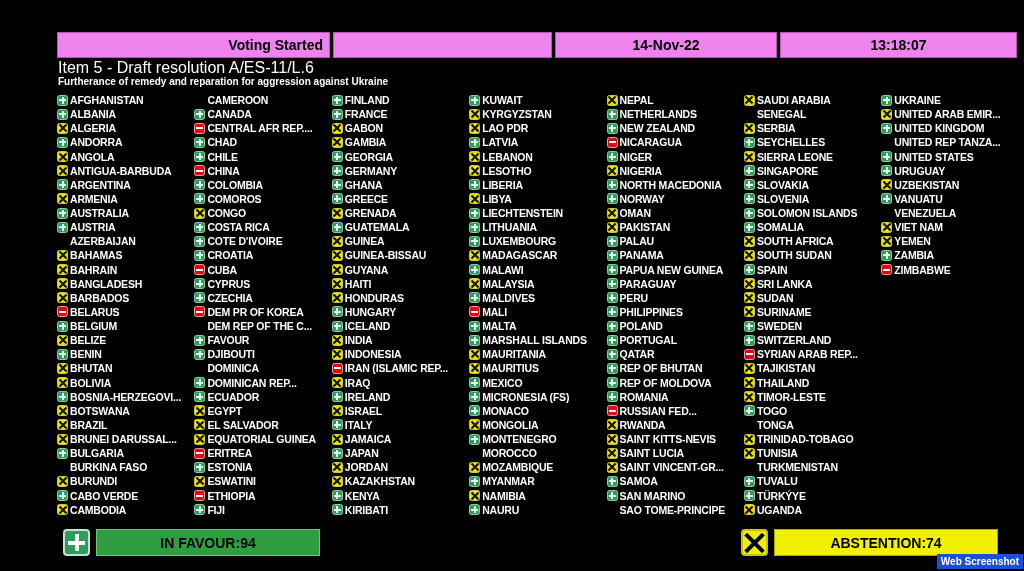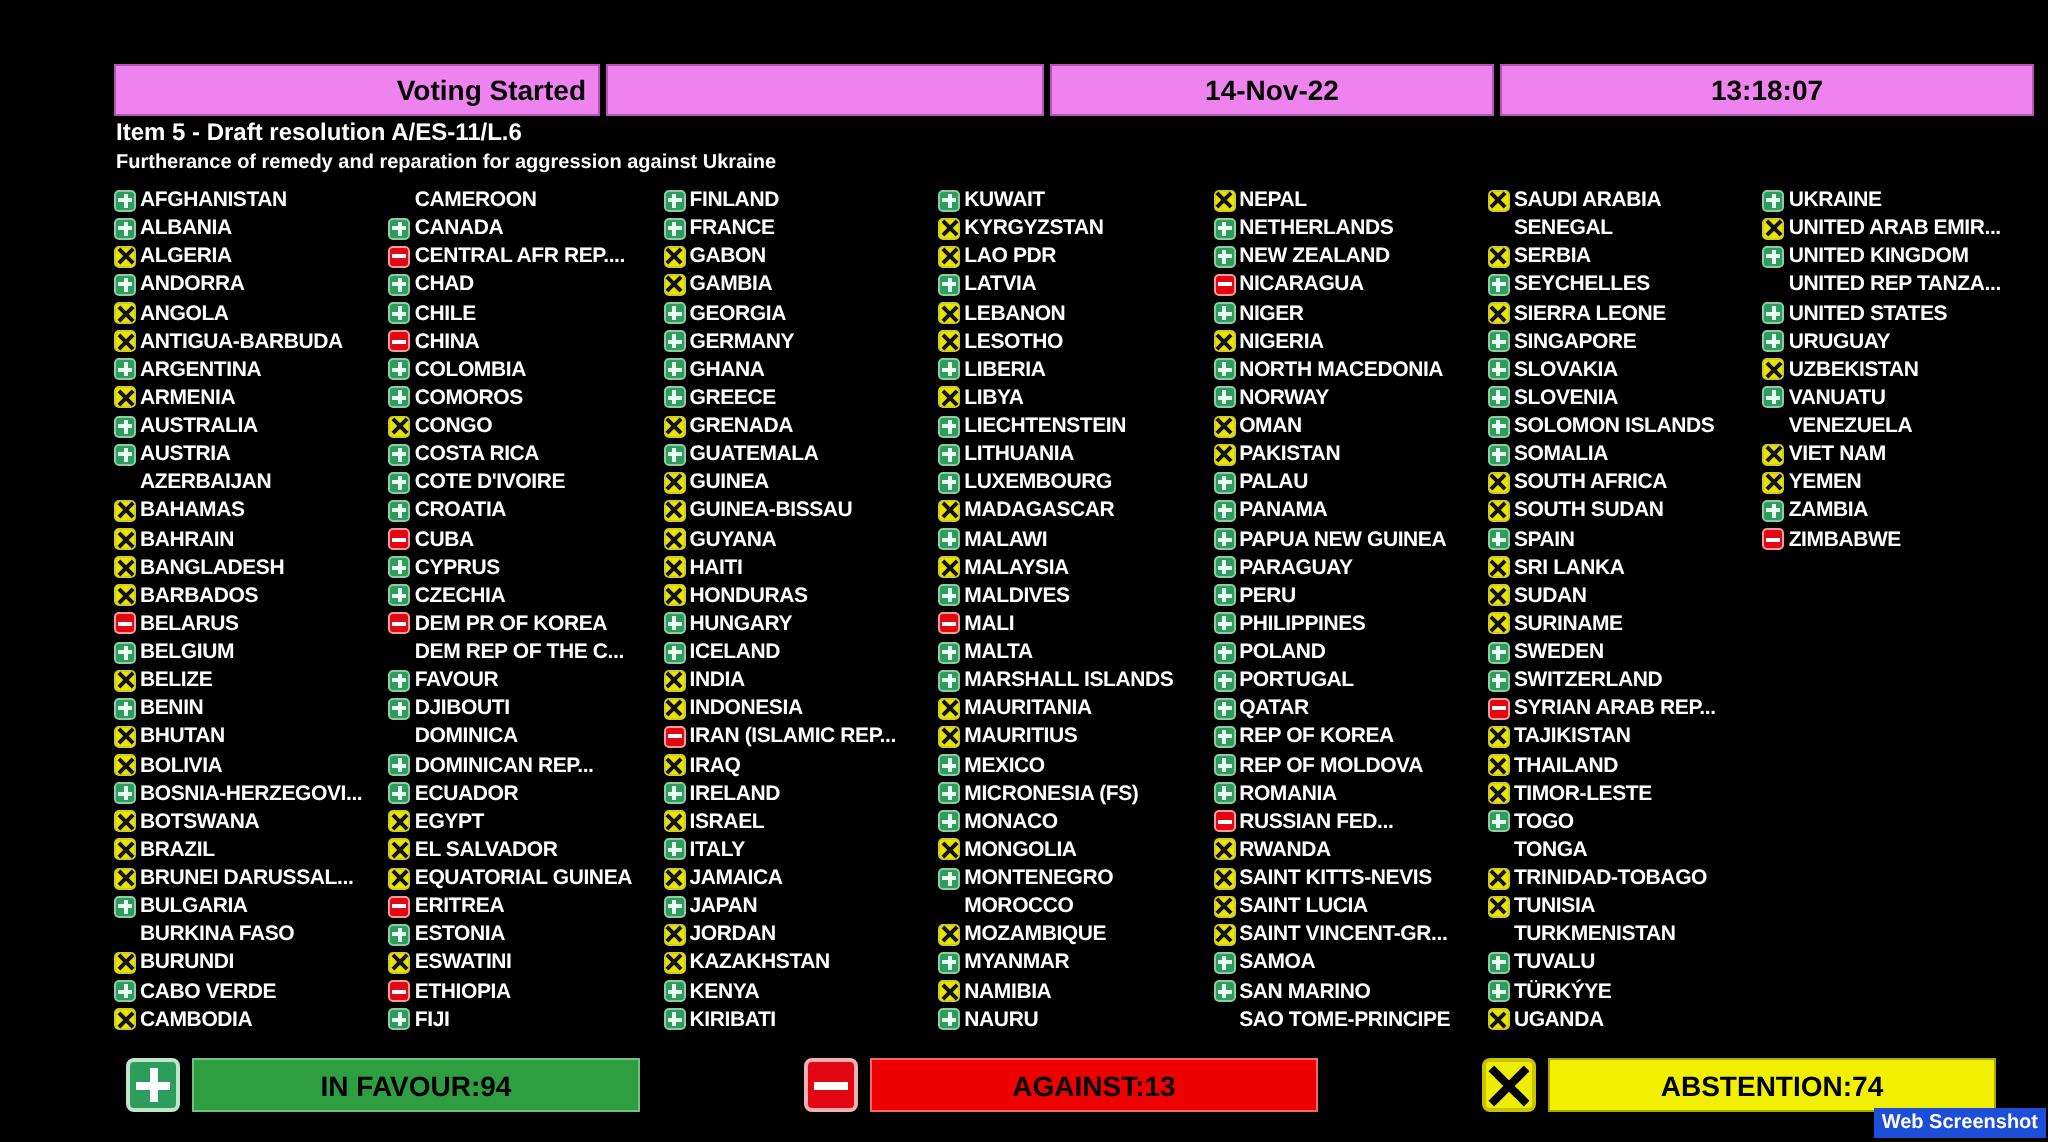--- a/index.html
+++ b/index.html
@@ -2,26 +2,26 @@
 <html><head>
 <meta charset="utf-8">
 <style>
   html,body{margin:0;padding:0;background:#000;}
   .screen{position:relative;width:1024px;height:571px;background:#000;overflow:hidden;
           font-family:"Liberation Sans",sans-serif;}
   
   .topbar{position:absolute;left:57px;top:32px;width:960px;height:26px;display:flex;gap:3px;}
   .topcell{background:#EE82EE;color:#000;font-weight:bold;font-size:14px;display:flex;
            align-items:center;border:1px solid #b455b4;box-sizing:border-box;}
-  .topcell.c1{width:243px;justify-content:flex-end;padding-right:6px;}
+  .topcell.c1{width:273px;justify-content:flex-end;padding-right:6px;}
   .topcell.c2{width:219px;}
   .topcell.c3{width:222px;justify-content:center;}
   .topcell.c4{flex:1;justify-content:center;}
   
-  .title1{position:absolute;left:58px;top:59px;color:#fff;font-weight:bold;font-size:12px;}
+  .title1{position:absolute;left:58px;top:59px;color:#fff;font-weight:normal;font-size:16px;}
   .title2{position:absolute;left:58px;top:76px;color:#fff;font-weight:bold;font-size:10px;}
   
   .grid{position:absolute;left:57px;top:93px;width:962px;height:424px;display:flex;}
   .col{width:137.4px;display:flex;flex-direction:column;}
   .row{height:14.13px;display:flex;align-items:center;overflow:hidden;}
   .lbl{color:#fff;font-weight:bold;font-size:10.5px;letter-spacing:-0.2px;white-space:nowrap;}
   
   .vi{display:inline-block;width:11px;height:11px;min-width:11px;border-radius:2.5px;
       position:relative;margin-right:2px;box-sizing:border-box;}
   .vi.Y{background:#2D9D5E;border:1px solid #8CCCA0;}
@@ -632,21 +632,21 @@
         <div class="row">
           <span class="vi Y"></span>
           <span class="lbl">PORTUGAL</span>
         </div>
         <div class="row">
           <span class="vi Y"></span>
           <span class="lbl">QATAR</span>
         </div>
         <div class="row">
           <span class="vi Y"></span>
-          <span class="lbl">REP OF KOREA</span>
+          <span class="lbl">REP OF BHUTAN</span>
         </div>
         <div class="row">
           <span class="vi Y"></span>
           <span class="lbl">REP OF MOLDOVA</span>
         </div>
         <div class="row">
           <span class="vi Y"></span>
           <span class="lbl">ROMANIA</span>
         </div>
         <div class="row">
@@ -857,24 +857,20 @@
           <span class="vi N"></span>
           <span class="lbl">ZIMBABWE</span>
         </div>
       </div>
     </div>
 
   <div class="legend">
     <div class="lg" style="left:63px">
       <span class="li li-y"></span>
       <span class="lb lb-y">IN FAVOUR:94</span>
-    </div>
-    <div class="lg" style="left:402px">
-      <span class="li li-n"></span>
-      <span class="lb lb-n">AGAINST:13</span>
     </div>
     <div class="lg" style="left:741px">
       <span class="li li-a"></span>
       <span class="lb lb-a">ABSTENTION:74</span>
     </div>
   </div>
 
   <div class="wm">Web Screenshot</div>
 </div>
 

